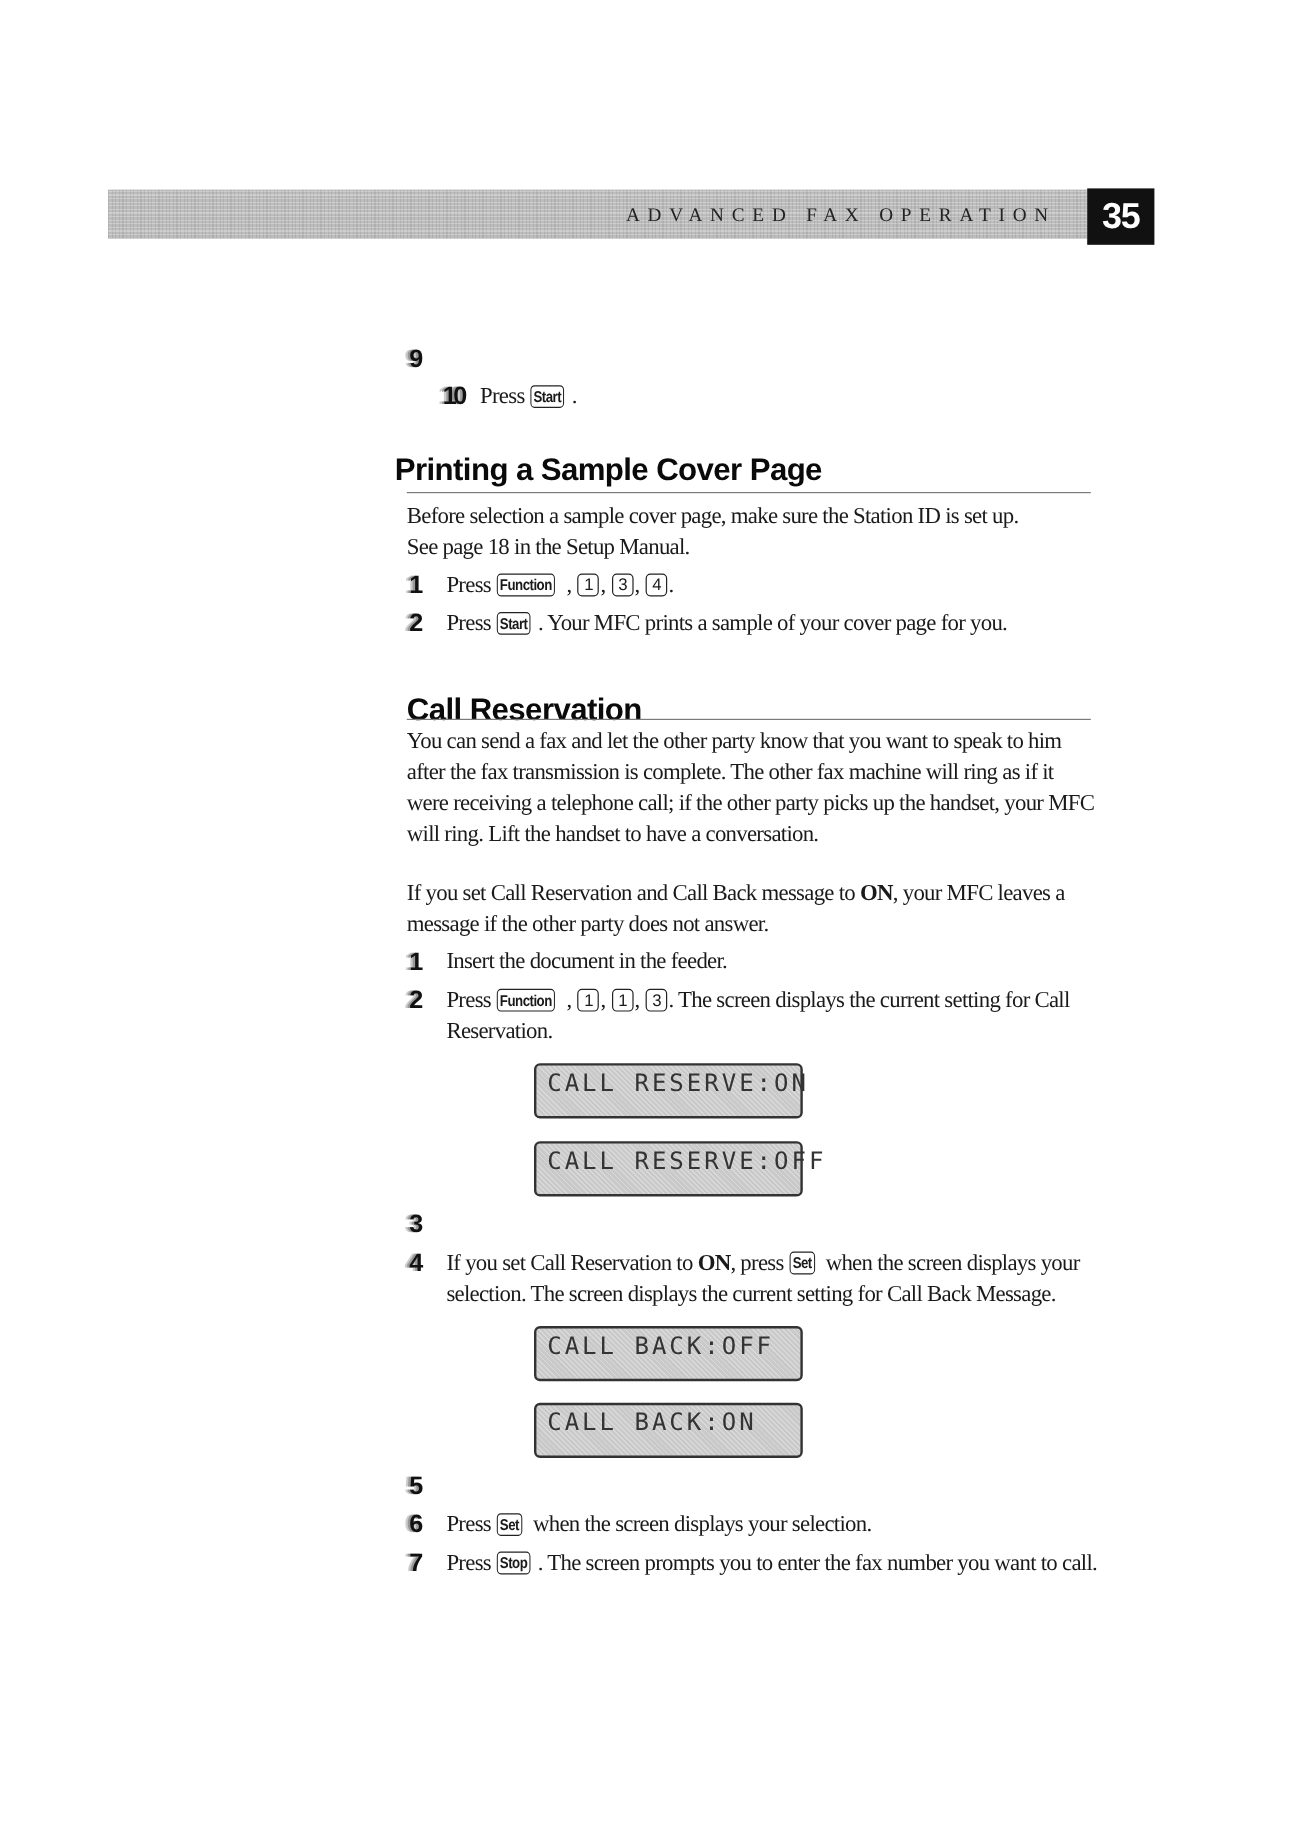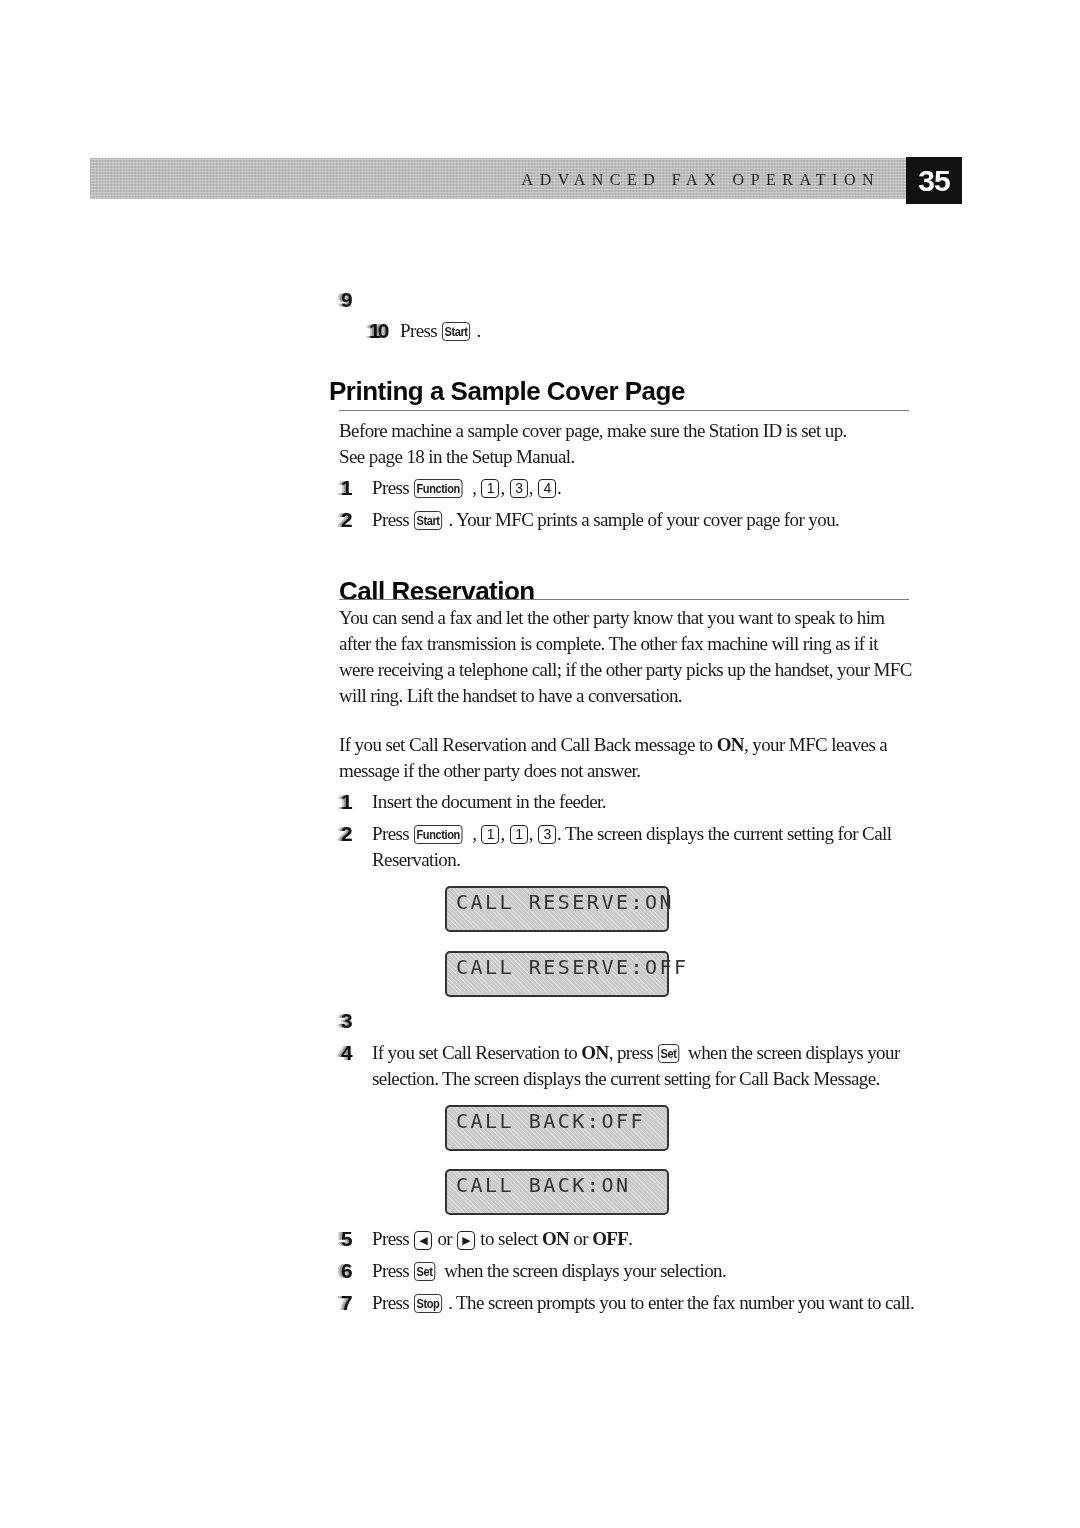--- a/index.html
+++ b/index.html
@@ -67,21 +67,21 @@
 <div class="step" style="left:339px; top:287px;">
   <span class="step-num">9</span>
 </div>
 <div class="step" style="left:339px; top:318px;margin-left:28px;">
   <span class="step-num wide">10</span>
   <span class="step-text"><span>Press </span><span class="key">Start</span><span>.</span></span>
 </div>
 
 <div class="section-title" style="left:329px; top:376px;">Printing a Sample Cover Page</div>
 <div class="rule" style="top:410px;"></div>
-<div class="line" style="left:339px; top:418px;">Before machine a sample cover page, make sure the Station ID is set up.</div>
+<div class="line" style="left:339px; top:418px;">Before selection a sample cover page, make sure the Station ID is set up.</div>
 <div class="line" style="left:339px; top:444px;">See page 18 in the Setup Manual.</div>
 
 <div class="step" style="left:339px; top:475px;">
   <span class="step-num">1</span>
   <span class="step-text"><span>Press </span><span class="key">Function</span>, <span class="key num">1</span>, <span class="key num">3</span>, <span class="key num">4</span><span>.</span></span>
 </div>
 <div class="step" style="left:339px; top:507px;">
   <span class="step-num">2</span>
   <span class="step-text"><span>Press </span><span class="key">Start</span><span>. Your MFC prints a sample of your cover page for you.</span></span>
 </div>
@@ -122,21 +122,20 @@
 
 <div class="lcd" style="top:1105px;">
     <span class="lcd-text">CALL BACK:OFF</span>
   </div>
 <div class="lcd" style="top:1169px;">
     <span class="lcd-text">CALL BACK:ON</span>
   </div>
 
 <div class="step" style="left:339px; top:1226px;">
   <span class="step-num">5</span>
-  <span class="step-text"><span>Press </span><span class="key num" style="font-size:11px;">◀</span><span> or </span><span class="key num" style="font-size:11px;">▶</span><span> to select </span><b>ON</b><span> or </span><b>OFF</b><span>.</span></span>
 </div>
 <div class="step" style="left:339px; top:1258px;">
   <span class="step-num">6</span>
   <span class="step-text"><span>Press </span><span class="key">Set</span><span> when the screen displays your selection.</span></span>
 </div>
 <div class="step" style="left:339px; top:1290px;">
   <span class="step-num">7</span>
   <span class="step-text"><span>Press </span><span class="key">Stop</span><span>. The screen prompts you to enter the fax number you want to call.</span></span>
 </div>
 

